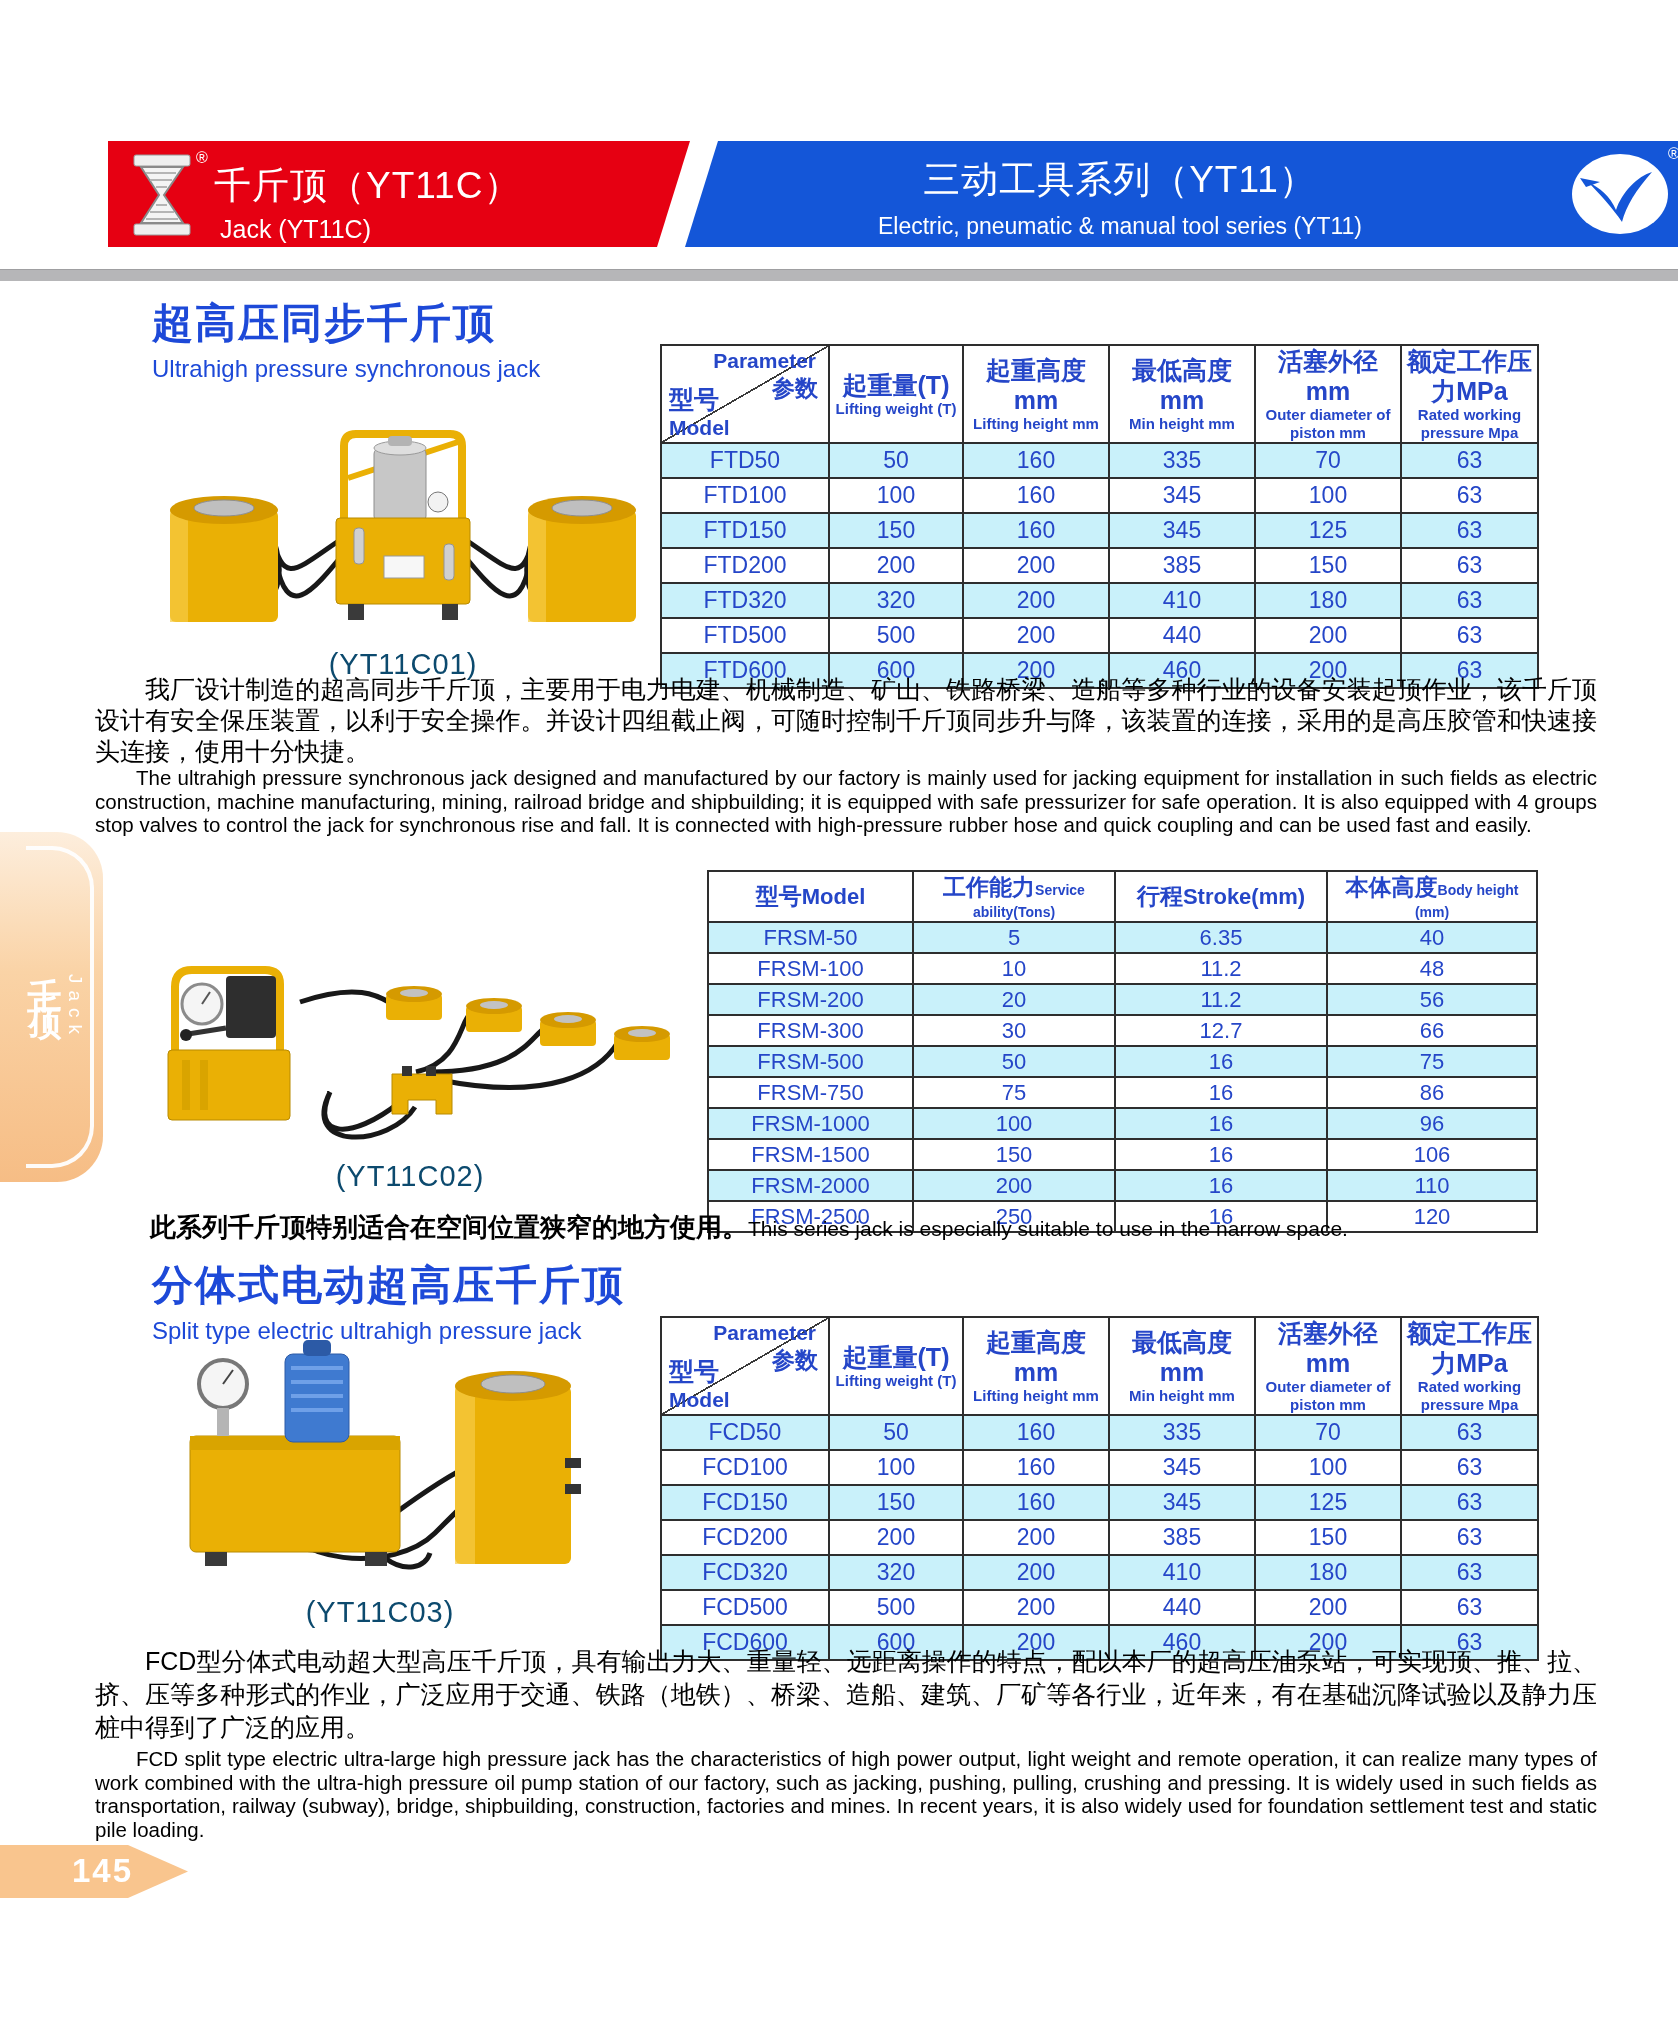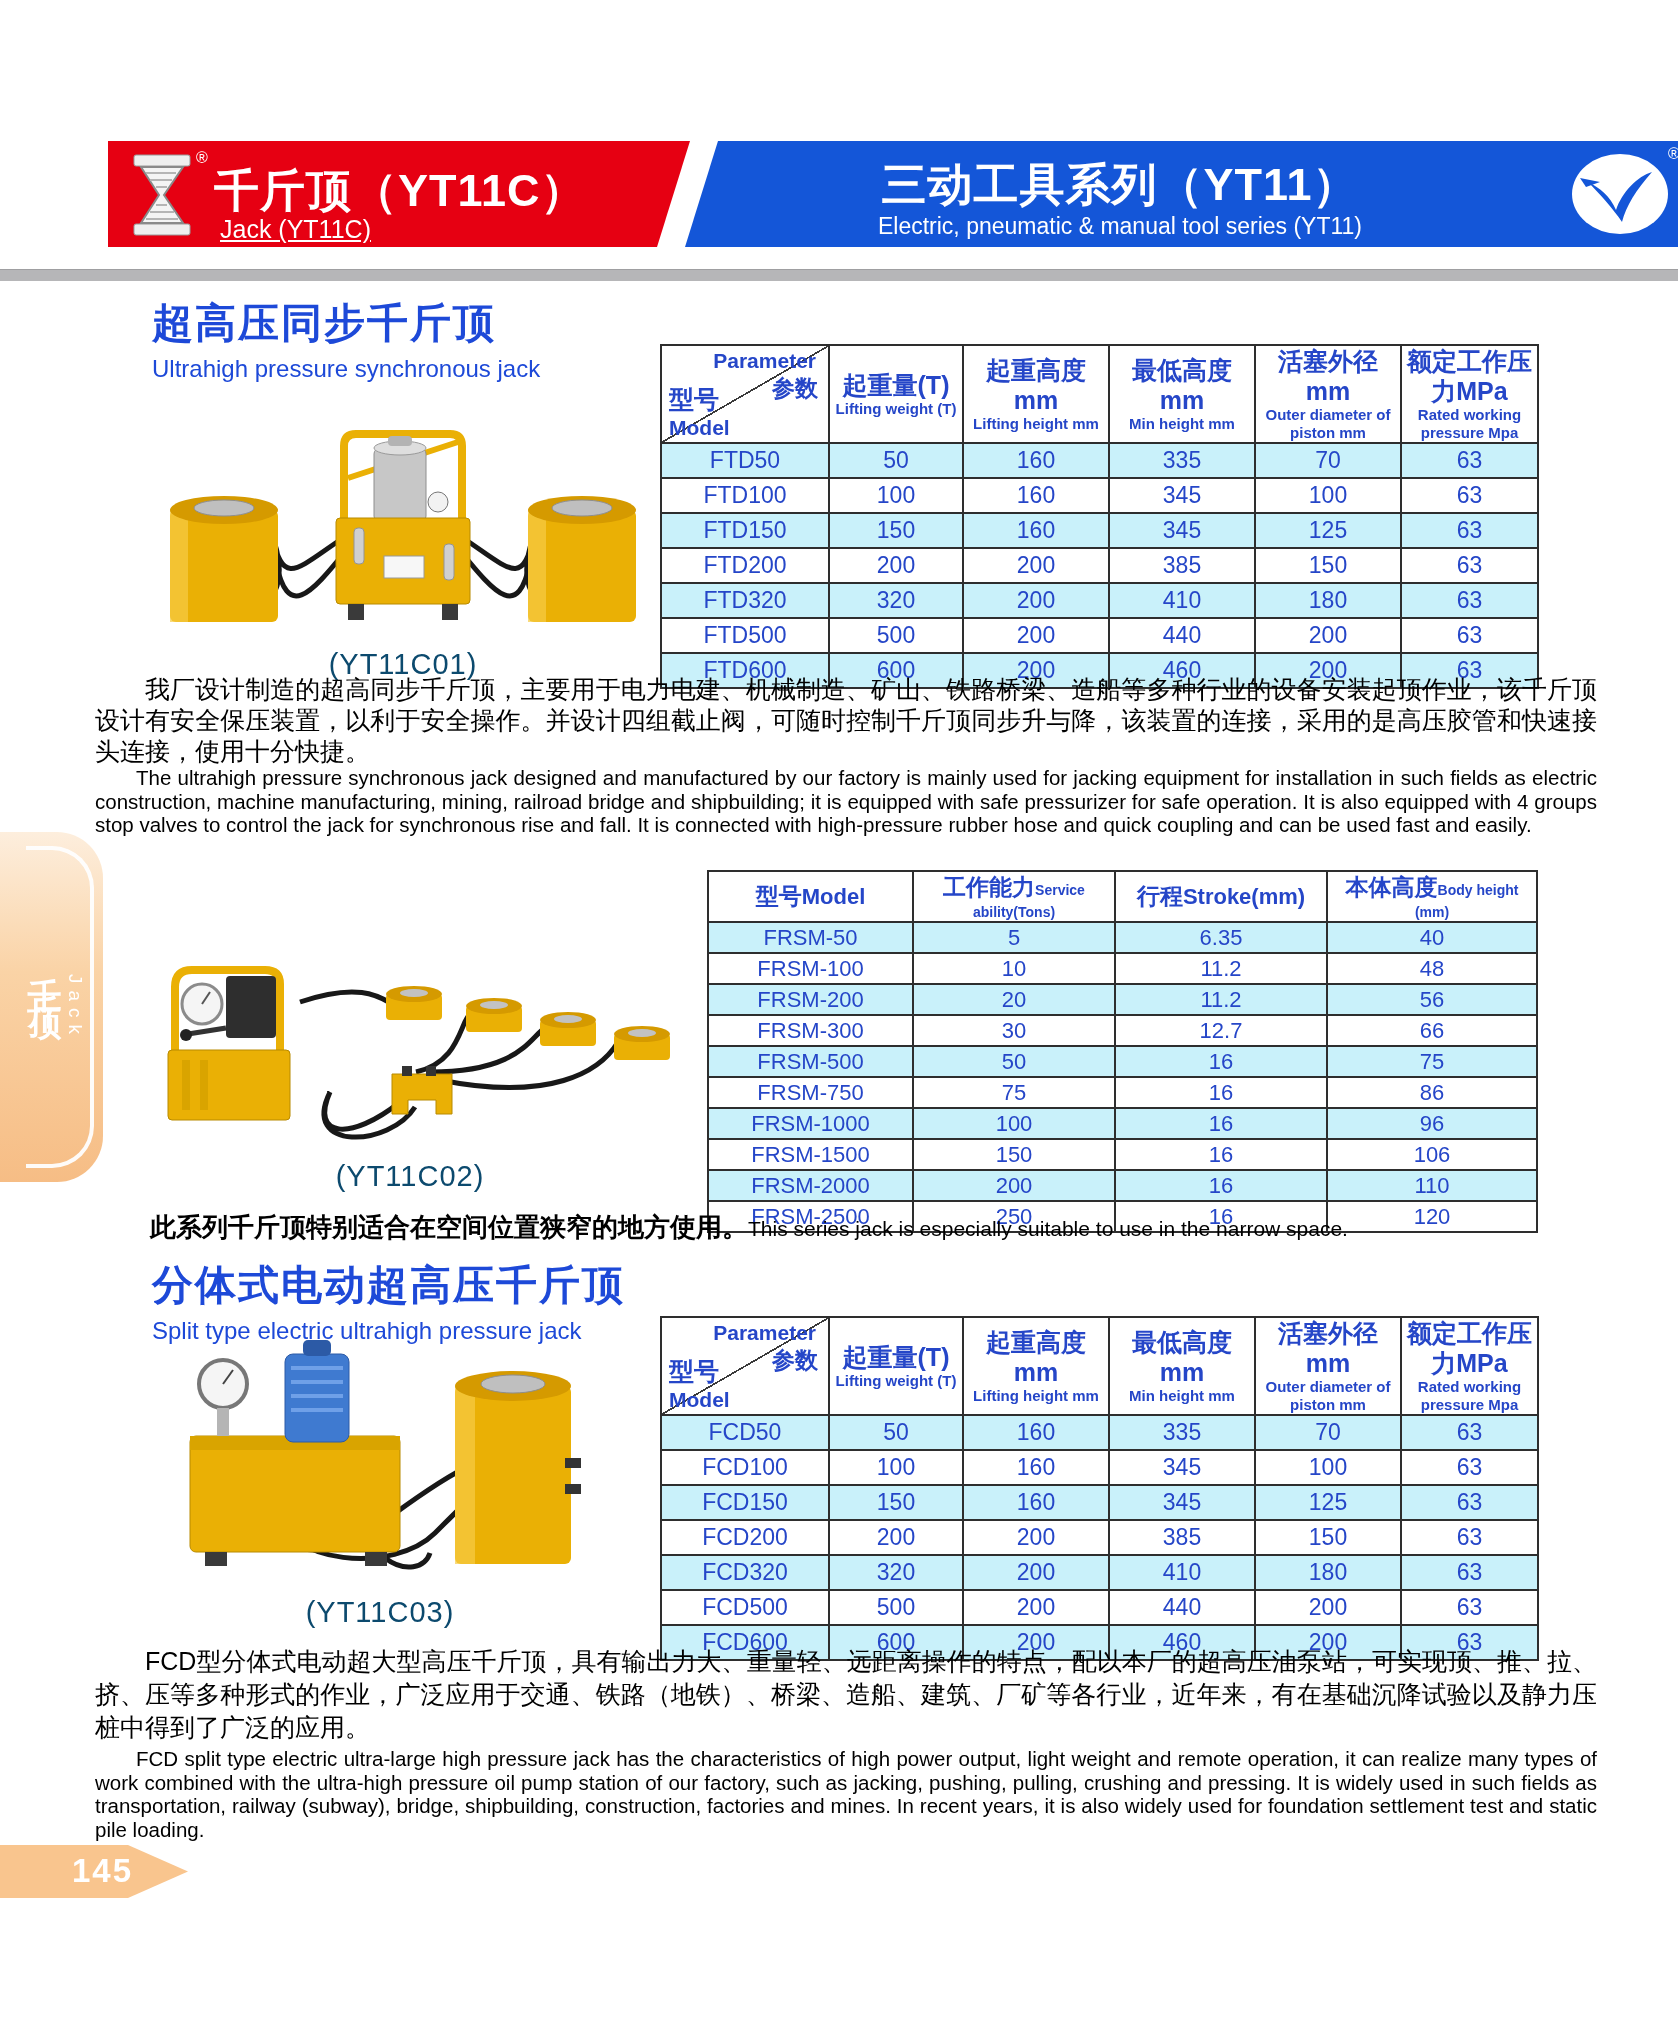--- a/index.html
+++ b/index.html
@@ -8,24 +8,24 @@
 
   
   .banner{position:absolute;top:141px;height:106px;}
   .banner-red{left:108px;width:600px;background:#e60012;
               clip-path:polygon(0 0,582px 0,549px 100%,0 100%);}
   .banner-blue{left:680px;right:0;background:#1456d8;
                clip-path:polygon(38px 0,100% 0,100% 100%,5px 100%);}
   .red-logo{position:absolute;left:20px;top:12px;width:70px;height:84px;}
   .reg-mark{position:absolute;color:#fff;font-size:16px;}
   .red-reg{left:88px;top:8px;}
-  .banner-title{position:absolute;color:#fff;font-weight:bold;font-size:45px;white-space:nowrap;letter-spacing:1px;}
+  .banner-title{position:absolute;color:#fff;font-weight:normal;font-size:37px;white-space:nowrap;letter-spacing:1px;}
   .banner-sub{position:absolute;color:#fff;font-size:25px;white-space:nowrap;}
   .red-title{left:106px;top:20px;}
-  .red-sub{left:112px;top:74px;text-decoration:underline;}
+  .red-sub{left:112px;top:74px;}
   .blue-title{top:14px;left:60px;width:760px;text-align:center;}
   .blue-sub{top:72px;left:60px;width:760px;text-align:center;font-size:23px;}
   .bird-logo{position:absolute;left:890px;top:11px;width:100px;height:84px;}
   .blue-reg{left:988px;top:4px;}
 
   .divider{position:absolute;left:0;top:269px;width:100%;height:11px;background:#b6b6b8;
            border-top:1px solid #9f9fa1;}
 
   
   .sec{position:absolute;left:152px;}

